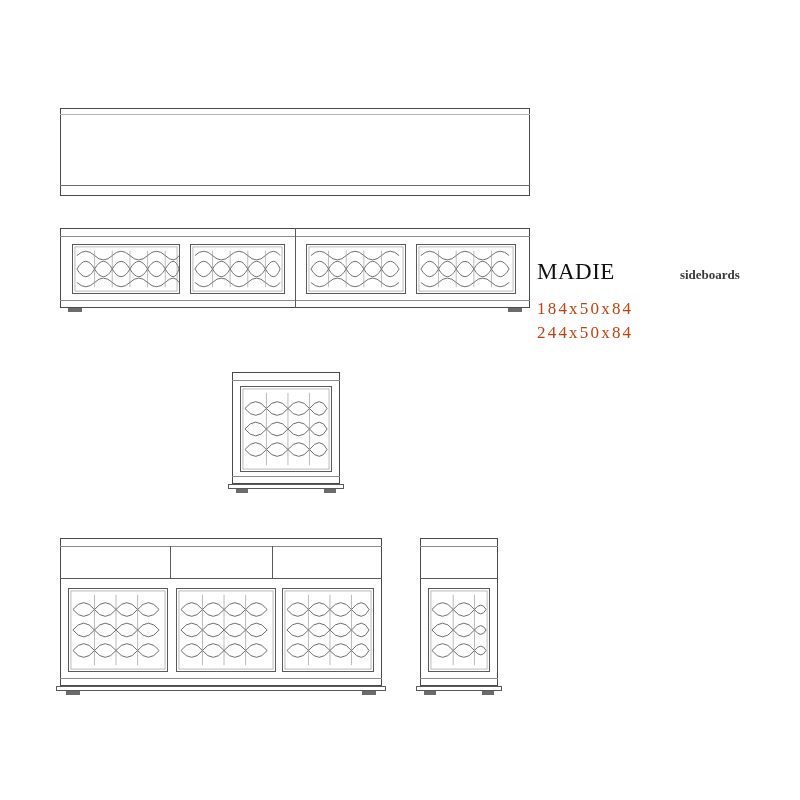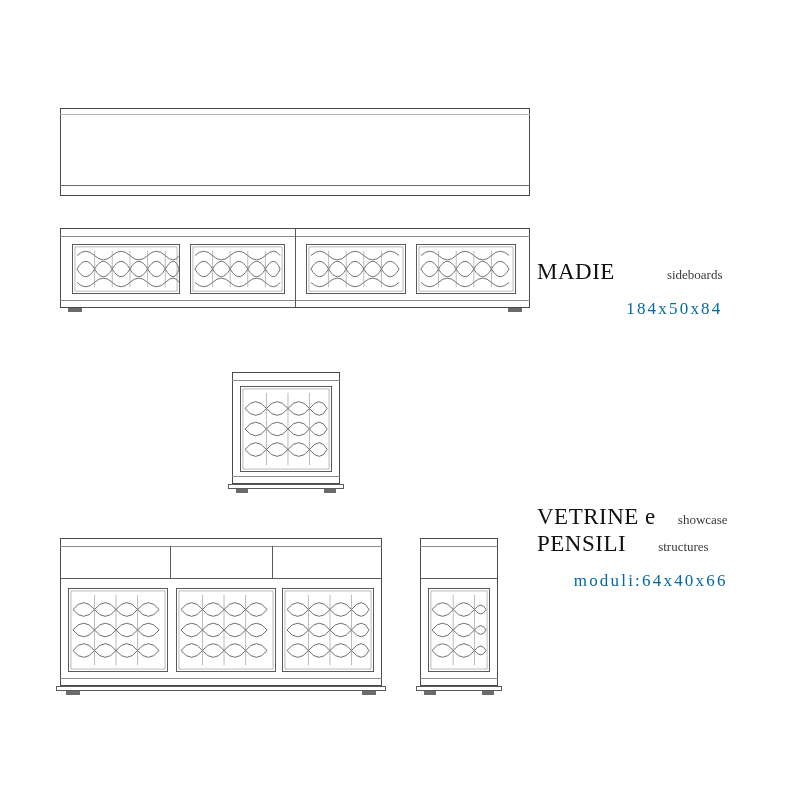--- a/index.html
+++ b/index.html
@@ -31,41 +31,40 @@
     background: #ffffff;
     box-sizing: border-box;
   }
   .thinline {
     position: absolute;
     background: #5a5a5a;
   }
   
   .label-group {
     position: absolute;
-    text-align: right;
   }
   .label-main {
     font-family: "Liberation Serif", serif;
     font-size: 23px;
     letter-spacing: 0.5px;
     color: #111111;
     line-height: 1.25;
     white-space: nowrap;
   }
   .label-sub {
     font-family: "Liberation Serif", serif;
     font-size: 13px;
     color: #3a3a3a;
     white-space: nowrap;
   }
   .label-dims {
     font-family: "Liberation Serif", serif;
     font-size: 17px;
     letter-spacing: 2.2px;
-    color: #0369a1;
+    color: #c2410c;
     line-height: 1.45;
     white-space: nowrap;
   }
   .row-inline {
     display: flex;
     align-items: baseline;
   }
   
   .panel {
     position: absolute;
@@ -151,23 +150,24 @@
       <g class="orn-thin">
         <path d="M22 6 L22 44 M40 6 L40 44 M58 6 L58 44 M76 6 L76 44"></path>
         <rect x="2" y="2" width="96" height="46"></rect>
       </g>
     </svg>
   </div>
 
   <div class="label-group" style="left:537px; top:258px;">
     <div class="row-inline">
       <span class="label-main">MADIE</span>
-      <span class="label-sub" style="margin-left:52px;">sideboards</span>
+      <span class="label-sub" style="margin-left:65px;font-weight:bold;">sideboards</span>
     </div>
     <div class="label-dims" style="margin-top:10px;">184x50x84</div>
+    <div class="label-dims">244x50x84</div>
   </div>
 
   <div class="unit outline" style="left:232px; top:372px; width:108px; height:112px;"></div>
   <div class="thinline" style="left:232px; top:380px; width:108px; height:1px; background:#8a8a8a;"></div>
   <div class="thinline" style="left:232px; top:476px; width:108px; height:1px; background:#8a8a8a;"></div>
   <div class="thinline" style="left:228px; top:484px; width:116px; height:5px; background:#ffffff; border:1px solid #5a5a5a; box-sizing:border-box;"></div>
   <div class="thinline" style="left:236px; top:489px; width:12px; height:4px; background:#6b6b6b;"></div>
   <div class="thinline" style="left:324px; top:489px; width:12px; height:4px; background:#6b6b6b;"></div>
 
   <div class="panel" style="left:240px; top:386px; width:92px; height:86px;">
@@ -269,25 +269,14 @@
         <path d="M3 63 q11 -14 22 0 q11 14 22 0 q7 -9 12 0"></path>
         <path d="M3 63 q11 14 22 0 q11 -14 22 0 q7 9 12 0"></path>
       </g>
       <g class="orn-thin">
         <path d="M25 6 L25 78 M47 6 L47 78"></path>
         <rect x="2" y="2" width="58" height="80"></rect>
       </g>
     </svg>
   </div>
 
-  <div class="label-group" style="left:537px; top:503px;">
-    <div class="row-inline">
-      <span class="label-main">VETRINE e</span>
-      <span class="label-sub" style="margin-left:22px;">showcase</span>
-    </div>
-    <div class="row-inline" style="margin-top:-2px;">
-      <span class="label-main">PENSILI</span>
-      <span class="label-sub" style="margin-left:32px;">structures</span>
-    </div>
-    <div class="label-dims" style="margin-top:10px;">moduli:64x40x66</div>
-  </div>
 
 </div>
 
 </body></html>

